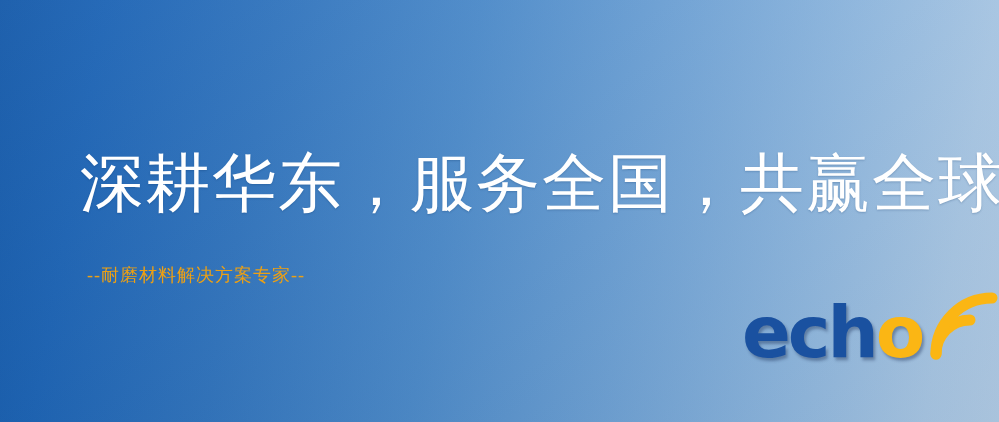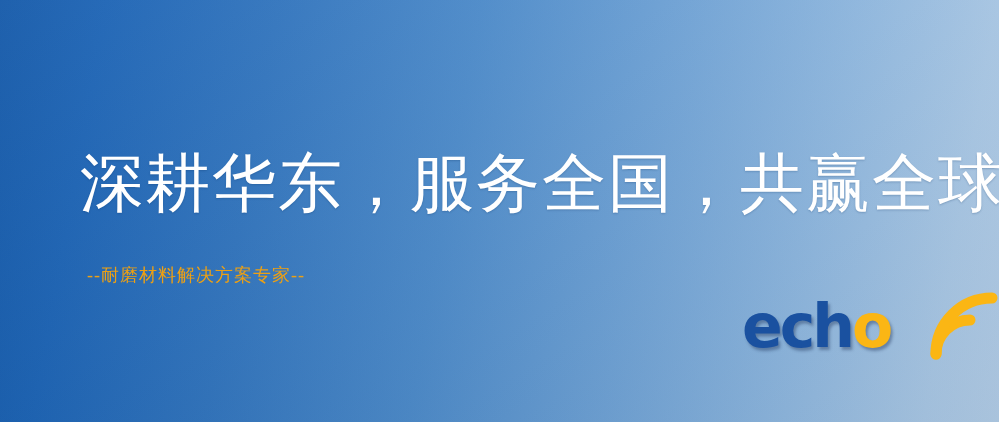--- a/index.html
+++ b/index.html
@@ -67,21 +67,21 @@
     top: 296px;
     width: 257px;
     height: 126px;
     z-index: 4;
   }
   .logo-wordmark {
     position: absolute;
     left: 0;
     top: 0;
     font-family: "DejaVu Sans", sans-serif;
-    font-size: 60px;
+    font-size: 72px;
     font-weight: bold;
     line-height: 1;
     letter-spacing: -3px;
     color: #1a51a0;
     text-shadow: 2px 3px 3px rgba(20,40,80,0.38);
     white-space: nowrap;
   }
   .logo-wordmark .o-gold {
     color: #fbb614;
   }

